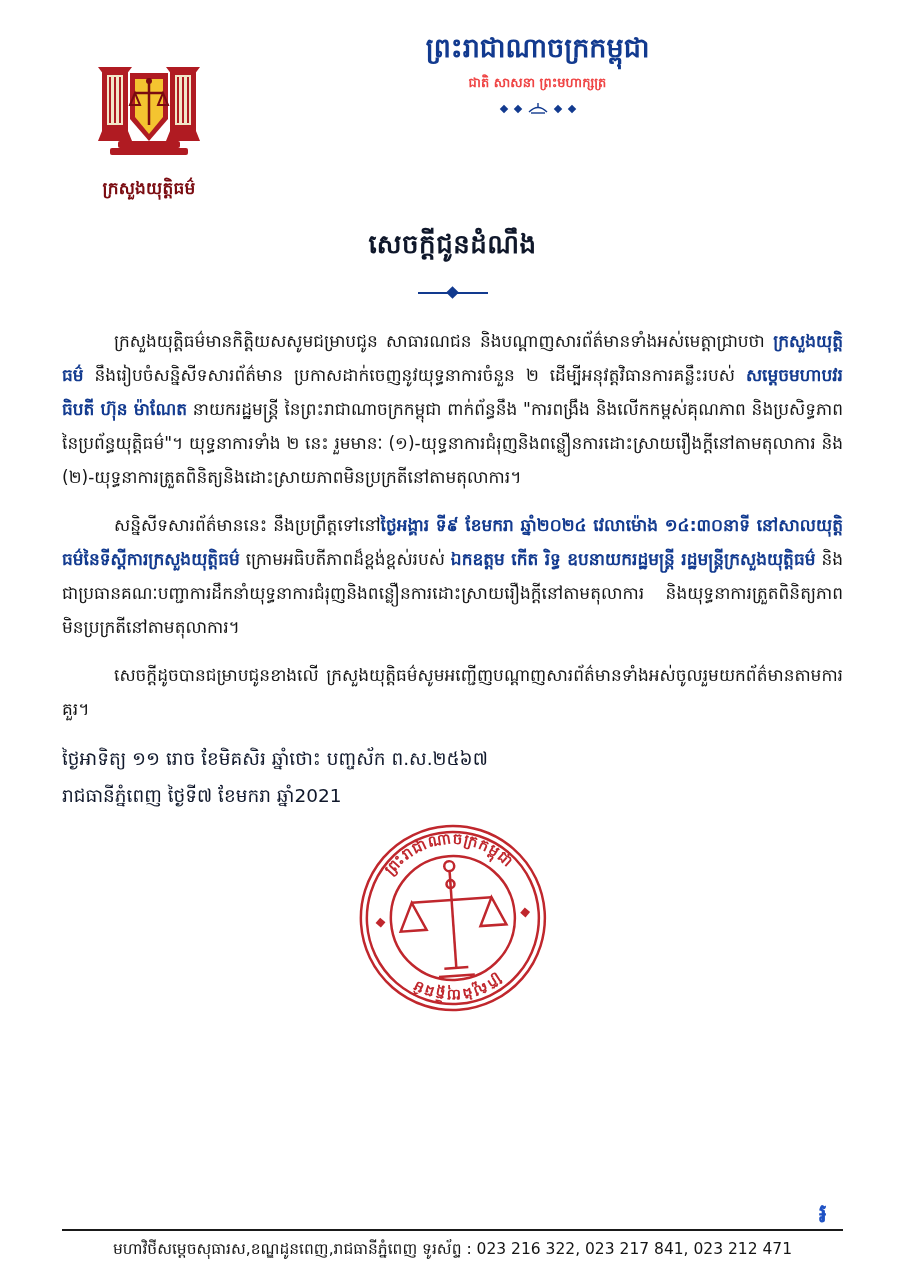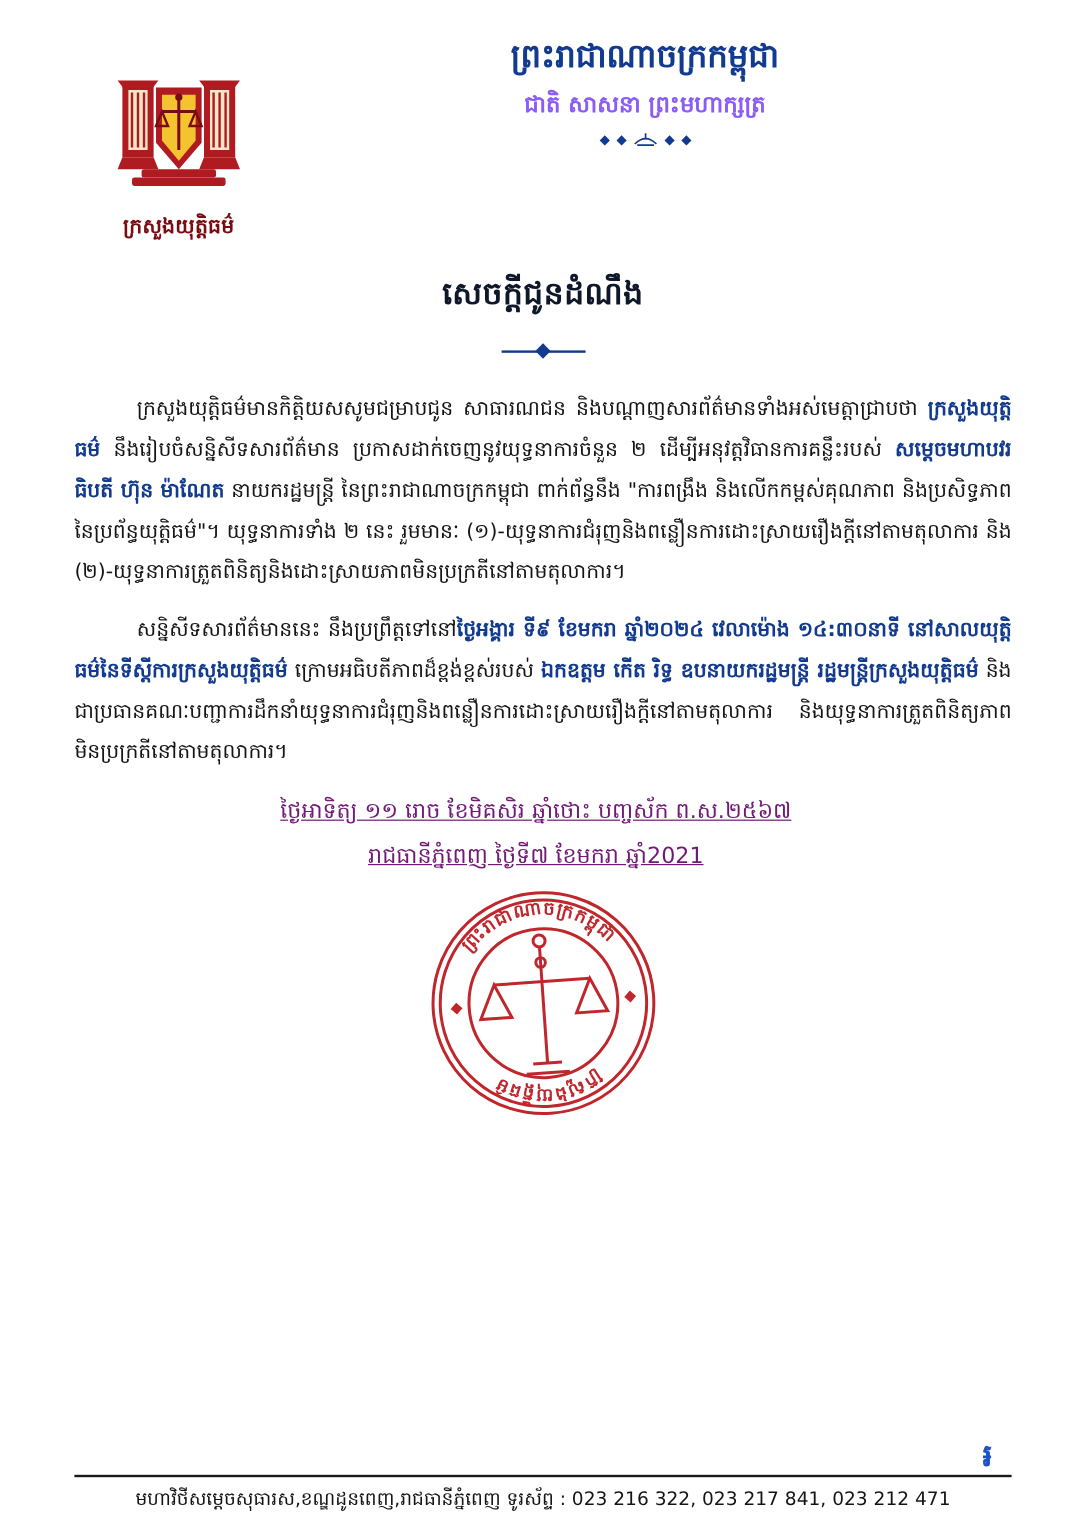--- a/index.html
+++ b/index.html
@@ -54,23 +54,23 @@
     top: 30px;
     text-align: center;
   }
   .kingdom {
     font-size: 27px;
     font-weight: bold;
     color: #123a8f;
     line-height: 1.35;
   }
   .motto {
-    font-size: 19px;
-    font-weight: bold;
-    color: #8b5cf6;
+    font-size: 13px;
+    font-weight: bold;
+    color: #ef4444;
     margin-top: 8px;
     line-height: 1.4;
   }
   .deco-diamond {
     margin-top: 8px;
     font-size: 13px;
     color: #123a8f;
     letter-spacing: 2px;
   }
 
@@ -117,23 +117,22 @@
   .body-text p {
     margin: 0 0 14px 0;
     text-indent: 52px;
   }
   .bold-blue { font-weight: bold; color: #123a8f; }
 
   .sign-block {
     margin: 6px 62px 0 62px;
     font-size: 18.5px;
     line-height: 2.0;
-    text-align: center;
-    color: #701a75;
-    text-decoration: underline;
+    text-align: left;
+    color: #0f172a;
   }
   .sign-block div { padding-right: 12px; }
 
   
   .seal-wrap {
     position: relative;
     height: 210px;
     margin-top: 4px;
   }
   .seal {
@@ -233,20 +232,21 @@
       </div>
     </div>
   </div>
 
   <div class="doc-title">សេចក្តីជូនដំណឹង</div>
   <div class="title-rule"></div>
 
   <div class="body-text">
     <p><span>ក្រសួងយុត្តិធម៌មានកិត្តិយសសូមជម្រាបជូន សាធារណជន និងបណ្ដាញសារព័ត៌មានទាំងអស់មេត្តាជ្រាបថា </span><span class="bold-blue">ក្រសួងយុត្តិធម៌</span><span> នឹងរៀបចំសន្និសីទសារព័ត៌មាន ប្រកាសដាក់ចេញនូវយុទ្ធនាការចំនួន ២ ដើម្បីអនុវត្តវិធានការគន្លឹះរបស់ </span><span class="bold-blue">សម្ដេចមហាបវរធិបតី ហ៊ុន ម៉ាណែត</span><span> នាយករដ្ឋមន្ត្រី នៃព្រះរាជាណាចក្រកម្ពុជា ពាក់ព័ន្ធនឹង "ការពង្រឹង និងលើកកម្ពស់គុណភាព និងប្រសិទ្ធភាពនៃប្រព័ន្ធយុត្តិធម៌"។ យុទ្ធនាការទាំង ២ នេះ រួមមានៈ (១)-យុទ្ធនាការជំរុញនិងពន្លឿនការដោះស្រាយរឿងក្ដីនៅតាមតុលាការ និង (២)-យុទ្ធនាការត្រួតពិនិត្យនិងដោះស្រាយភាពមិនប្រក្រតីនៅតាមតុលាការ។</span></p>
     <p><span>សន្និសីទសារព័ត៌មាននេះ នឹងប្រព្រឹត្តទៅនៅ</span><span class="bold-blue">ថ្ងៃអង្គារ ទី៩ ខែមករា ឆ្នាំ២០២៤ វេលាម៉ោង ១៤:៣០នាទី នៅសាលយុត្តិធម៌នៃទីស្ដីការក្រសួងយុត្តិធម៌</span><span> ក្រោមអធិបតីភាពដ៏ខ្ពង់ខ្ពស់របស់ </span><span class="bold-blue">ឯកឧត្តម កើត រិទ្ធ ឧបនាយករដ្ឋមន្ត្រី រដ្ឋមន្ត្រីក្រសួងយុត្តិធម៌</span><span> និងជាប្រធានគណៈបញ្ជាការដឹកនាំយុទ្ធនាការជំរុញនិងពន្លឿនការដោះស្រាយរឿងក្ដីនៅតាមតុលាការ និងយុទ្ធនាការត្រួតពិនិត្យភាពមិនប្រក្រតីនៅតាមតុលាការ។</span></p>
+    <p><span>សេចក្ដីដូចបានជម្រាបជូនខាងលើ ក្រសួងយុត្តិធម៌សូមអញ្ជើញបណ្ដាញសារព័ត៌មានទាំងអស់ចូលរួមយកព័ត៌មានតាមការគួរ។</span></p>
   </div>
 
   <div class="sign-block">
     <div>ថ្ងៃអាទិត្យ ១១ រោច ខែមិគសិរ ឆ្នាំថោះ បញ្ចស័ក ព.ស.២៥៦៧</div>
     <div>រាជធានីភ្នំពេញ ថ្ងៃទី៧ ខែមករា ឆ្នាំ2021</div>
   </div>
 
   <div class="seal-wrap">
     <div class="seal">
       <svg width="200" height="200" viewBox="0 0 200 200">

